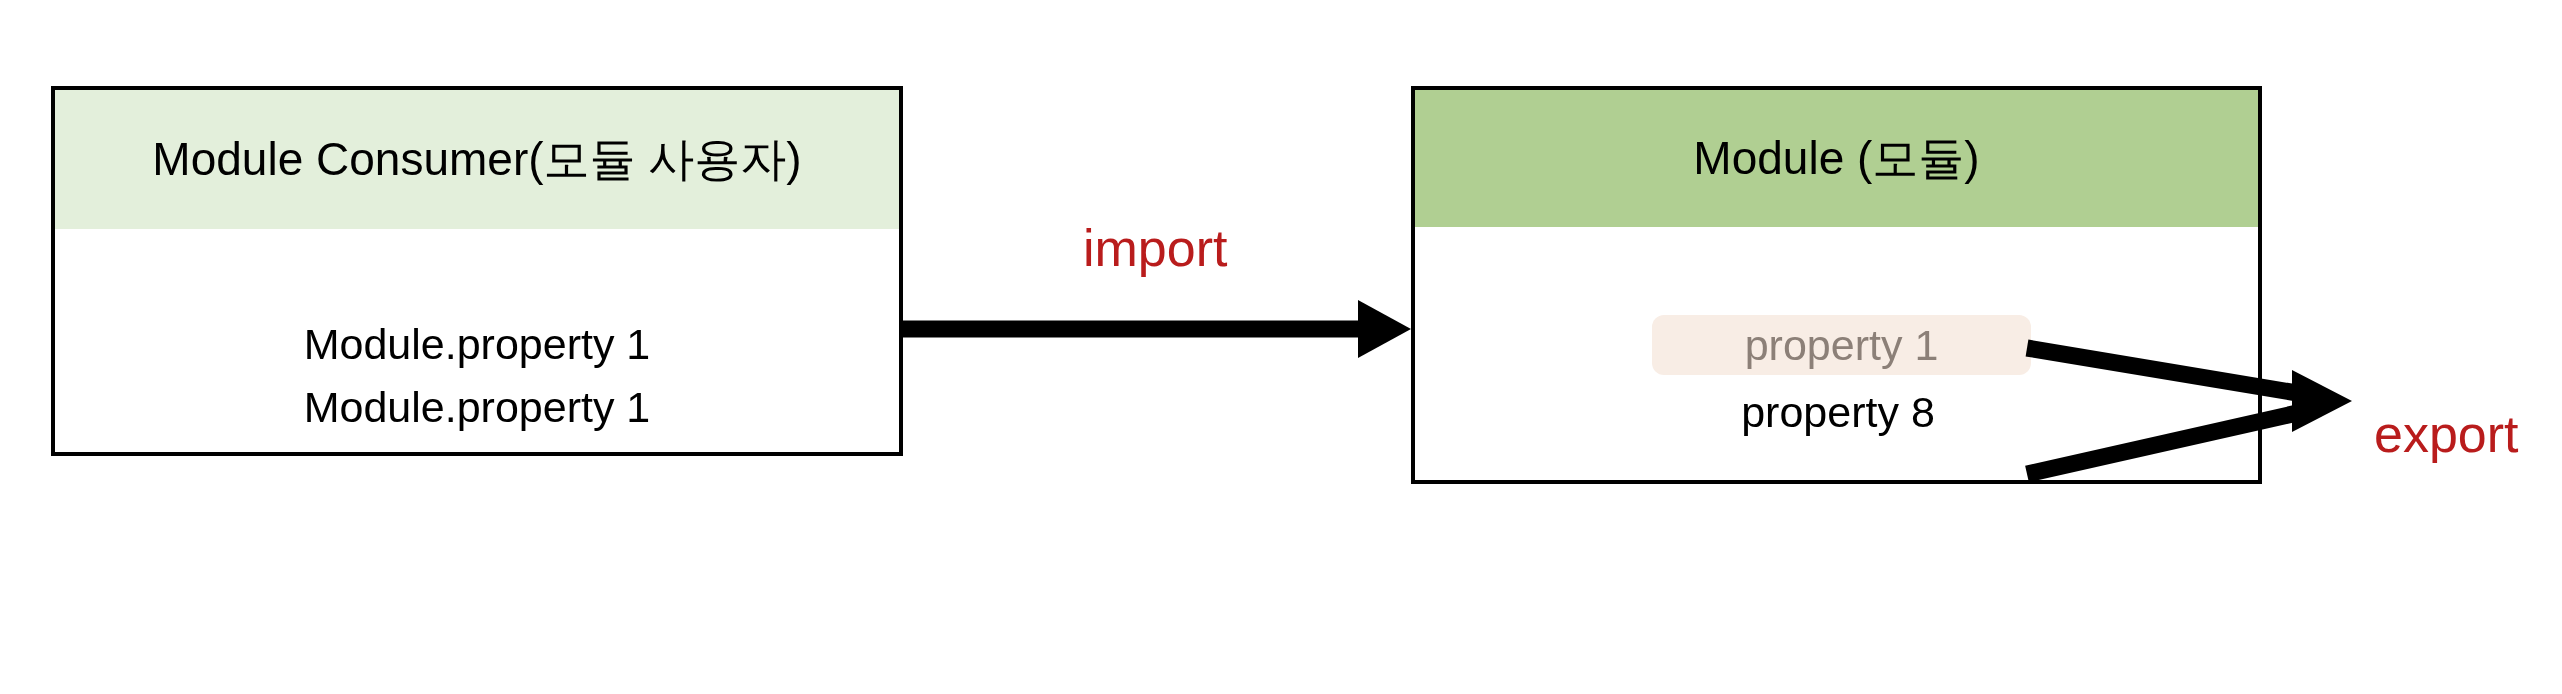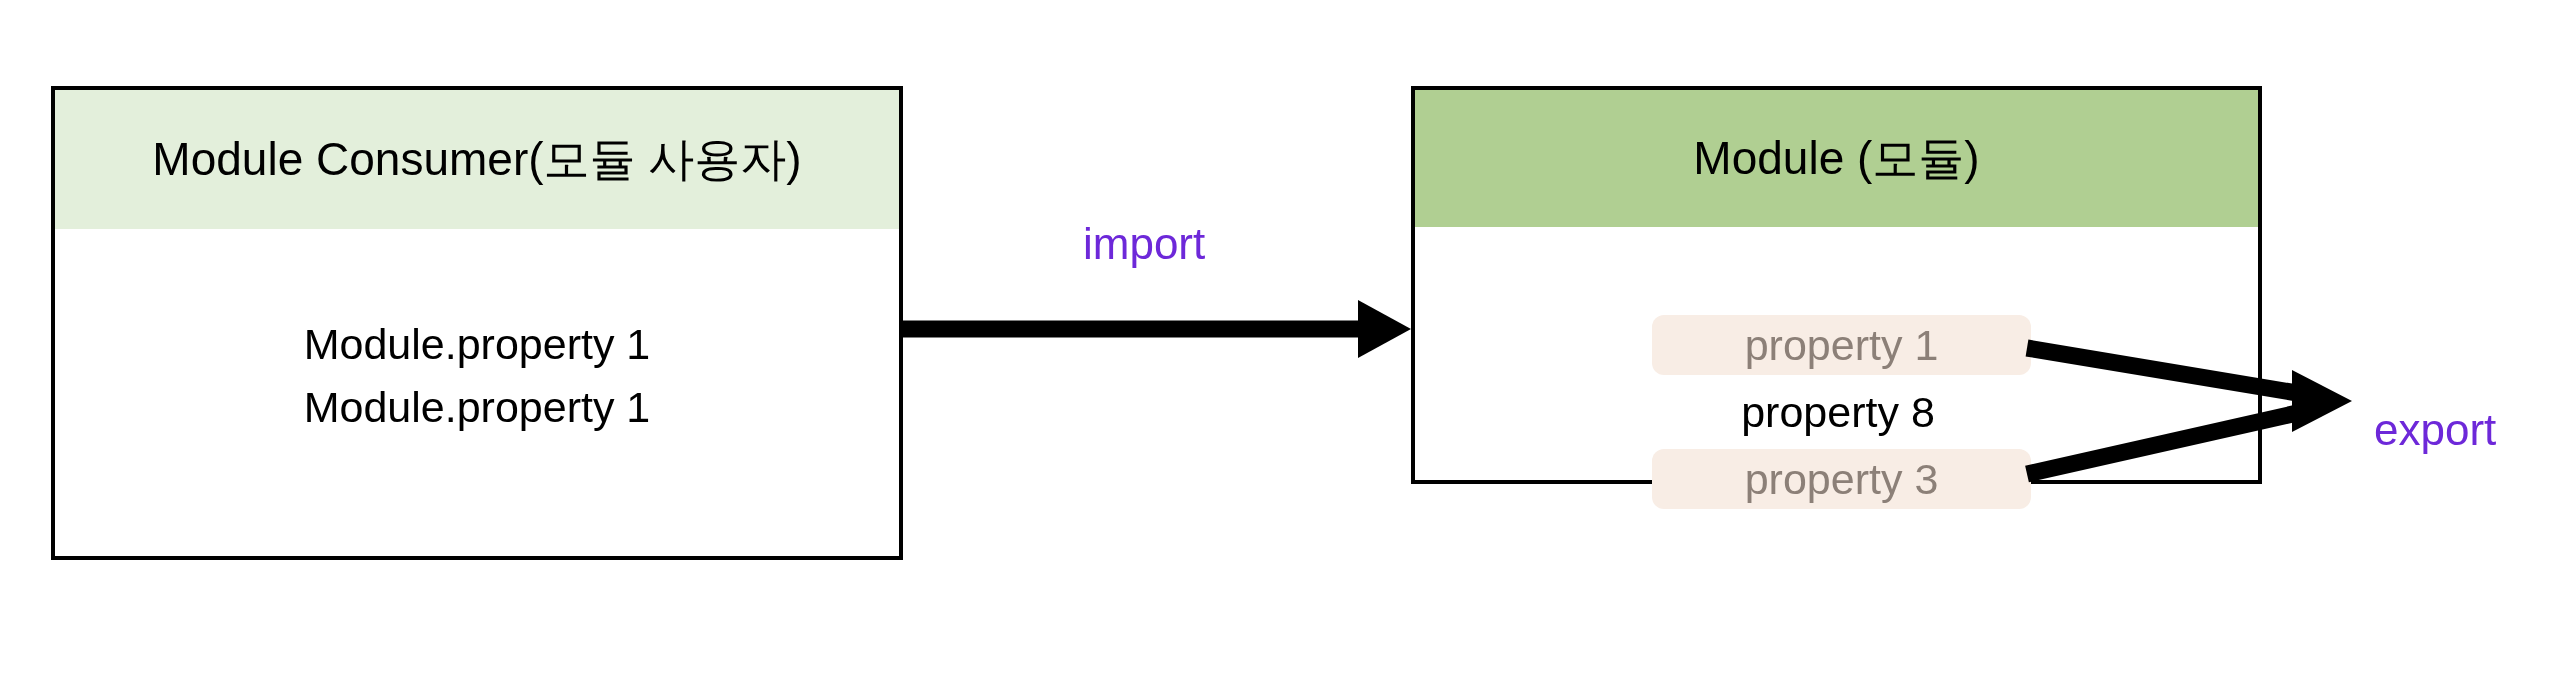--- a/index.html
+++ b/index.html
@@ -47,21 +47,21 @@
     right: 0;
     bottom: 0;
     box-sizing: border-box;
   }
 
   
   #consumer-box {
     left: 51px;
     top: 86px;
     width: 852px;
-    height: 474px;
+    height: 370px;
     text-align: center;
   }
   #consumer-box .box-header {
     height: 139px;
     background: #E3EFDB;
   }
   #consumer-box .box-body {
     top: 139px;
     display: flex;
     flex-direction: column;
@@ -126,22 +126,22 @@
     left: 0;
     top: 0;
     width: 2562px;
     height: 694px;
     pointer-events: none;
   }
 
   
   .edge-label {
     position: absolute;
-    font-size: 44px;
-    color: #6d28d9;
+    font-size: 52px;
+    color: #b91c1c;
     white-space: nowrap;
     line-height: 1;
   }
   #import-label {
     left: 1083px;
     top: 222px;
   }
   #export-label {
     left: 2374px;
     top: 372px;
@@ -170,23 +170,20 @@
     <div class="box-body">
       <div class="prop-list">
         <div class="prop-row exported">
           <span>property 1</span>
         </div>
         <div class="prop-spacer"></div>
         <div class="prop-row plain">
           <span>property 8</span>
         </div>
         <div class="prop-spacer"></div>
-        <div class="prop-row exported">
-          <span>property 3</span>
-        </div>
       </div>
     </div>
   </div>
 
   <svg id="arrow-layer" viewBox="0 0 2562 694">
 
     <g>
       <line x1="903" y1="329" x2="1372" y2="329" stroke="#000000" stroke-width="17"></line>
       <polygon points="1411,329 1358,358 1358,300" fill="#000000"></polygon>
     </g>

